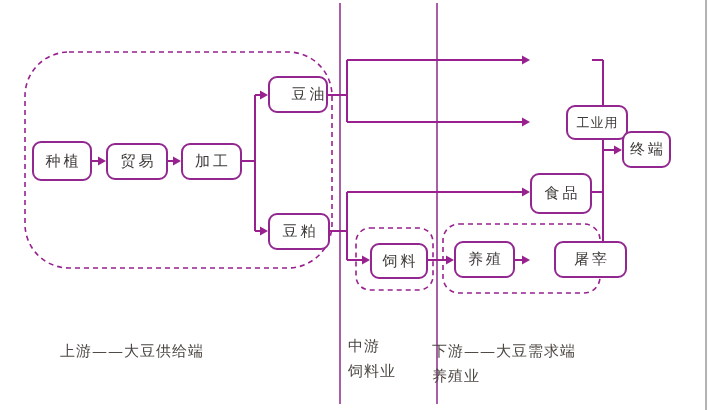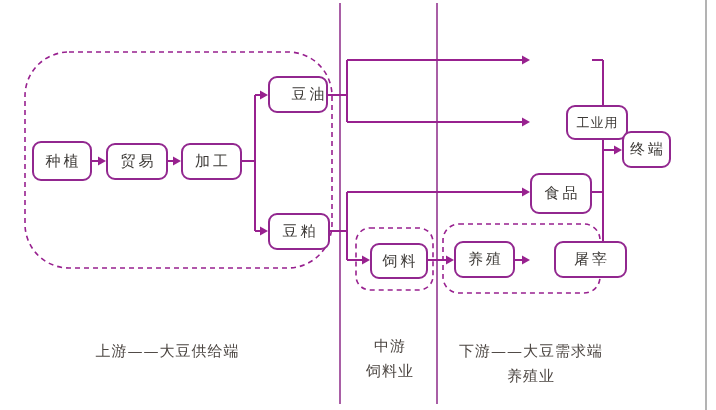--- a/index.html
+++ b/index.html
@@ -41,21 +41,20 @@
   .n-slaughter{left:530px;top:241px;width:73px;height:37px;margin-left:24px;}
   .n-edible   {left:530px;top:42px; width:62px;height:36px;}
   .n-industry {left:530px;top:105px;width:62px;height:35px;}
   .n-food     {left:530px;top:173px;width:62px;height:41px;}
   .n-terminal {left:622px;top:131px;width:49px;height:37px;}
   .section{
     position:absolute;
     color:var(--label);
     font-size:15px;
     letter-spacing:1px;
-    text-align:center;
     line-height:25px;
   }
   .s-up  {left:60px; top:339px;width:215px;}
   .s-mid {left:348px;top:334px;width:84px;}
   .s-down{left:432px;top:339px;width:198px;}
 </style>
 </head>
 <body>
 
 <div class="stage">

